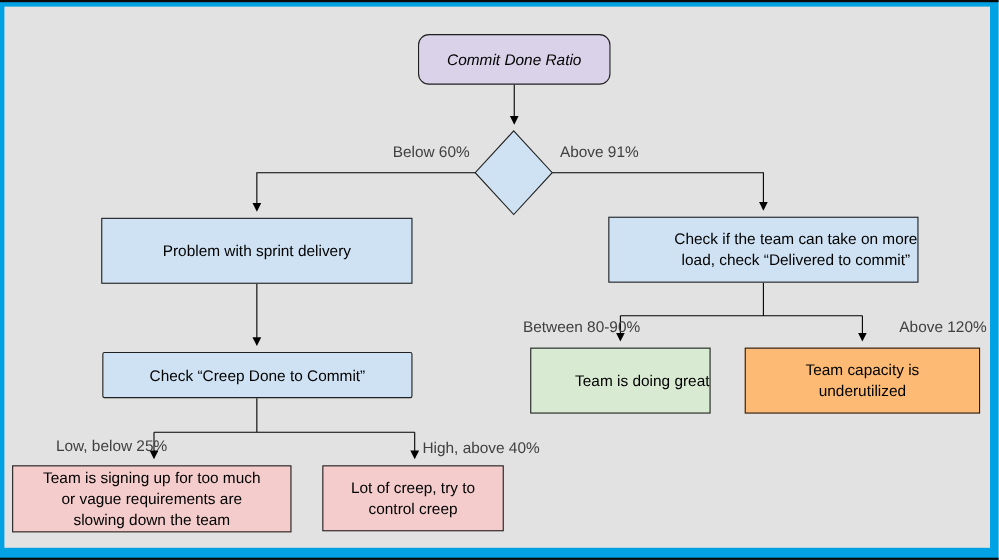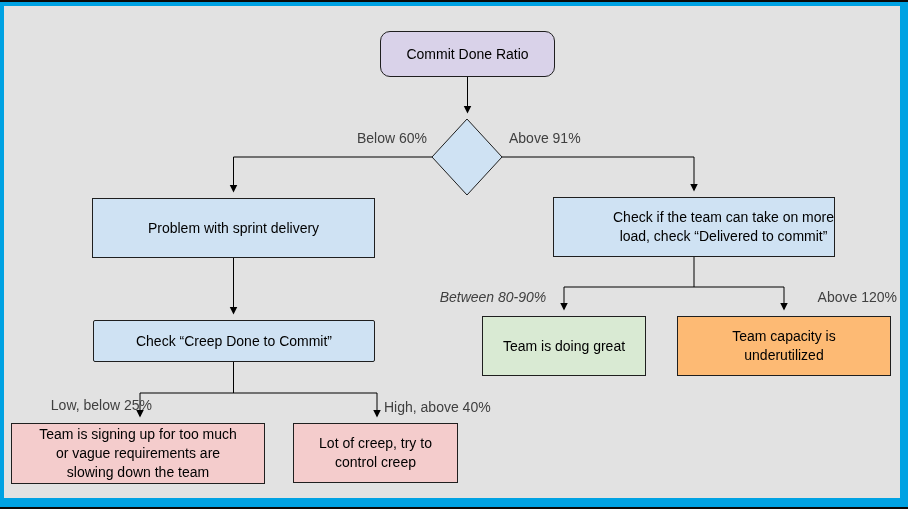--- a/index.html
+++ b/index.html
@@ -23,45 +23,45 @@
     box-sizing:border-box;
     border:1px solid #1f1f1f;
     display:flex;align-items:center;justify-content:center;
     text-align:center;
     font-size:14px;line-height:19px;color:#000;
     white-space:pre-line;
   }
   .node .inner{white-space:pre-line;}
   .rounded{border-radius:10px;}
   .pill{border-radius:2px;}
-  .fill-purple{background:#d9d2e9;}
+  .fill-purple{background:#d9d2e9;font-style:italic;}
   .fill-blue{background:#cfe2f3;}
   .fill-pink{background:#f4cccc;}
-  .fill-green{background:#d9ead3;}
+  .fill-green{background:#d9ead3;justify-content:flex-end;}
   .fill-yellow{background:#fdba74;}
 
   .n-root{left:380px;top:31px;width:175px;height:46px;}
   .n-problem{left:92px;top:198px;width:283px;height:60px;}
   .n-checkcreep{left:93px;top:320px;width:282px;height:42px;}
   .n-signup{left:11px;top:423px;width:254px;height:61px;}
   .n-lotcreep{left:293px;top:423px;width:165px;height:60px;}
   .n-moreload{left:553px;top:197px;width:282px;height:60px;justify-content:flex-end;}
   .n-great{left:482px;top:316px;width:164px;height:60px;}
   .n-underutilized{left:677px;top:316px;width:214px;height:60px;}
   .n-underutilized .inner{max-width:170px;}
 
   .edge-label{
     position:absolute;font-size:14px;color:#404040;line-height:18px;
     white-space:nowrap;
   }
   .l-below60{left:307px;top:129px;width:120px;text-align:right;}
   .l-above70{left:509px;top:129px;width:130px;text-align:left;}
   .l-low25{left:12px;top:396px;width:140px;text-align:right;}
   .l-high40{left:384px;top:398px;width:140px;text-align:left;}
-  .l-between8090{left:428px;top:288px;width:130px;text-align:center;font-style:italic;}
+  .l-between8090{left:452px;top:288px;width:130px;text-align:right;}
   .l-above120{left:797px;top:288px;width:100px;text-align:right;}
 
   svg.connectors{position:absolute;left:0;top:0;}
 </style>
 </head>
 <body>
 
 <div class="frame">
   <div class="canvas"></div>
 

